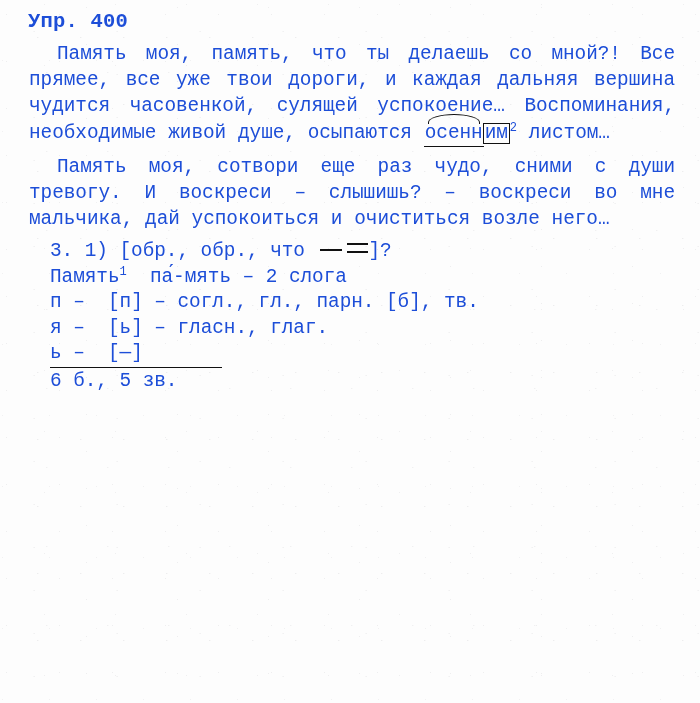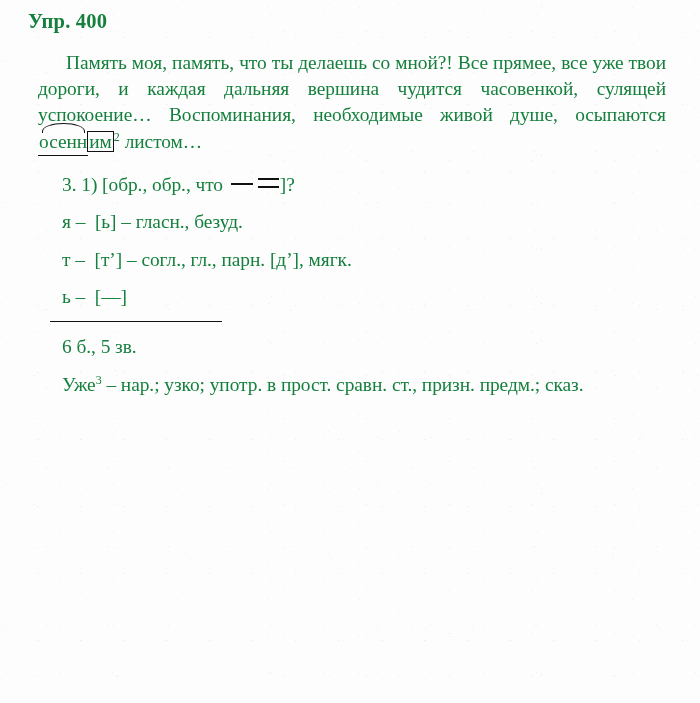--- a/index.html
+++ b/index.html
@@ -6,22 +6,22 @@
     margin: 0;
     padding: 0;
     background: #ffffff;
   }
   #page {
     position: relative;
     width: 700px;
     height: 703px;
     background: #fdfdfd;
     overflow: hidden;
-    font-family: Liberation Serif, serif;
-    color: #15803d;
+    font-family: Liberation Mono, monospace;
+    color: #1d4ed8;
     -webkit-font-smoothing: none;
   }
   
   #grain {
     position: absolute;
     inset: 0;
     pointer-events: none;
     opacity: 0.55;
     background-image:
       radial-gradient(circle at 12% 31%, rgba(120,120,130,0.20) 0.5px, transparent 0.6px),
@@ -44,21 +44,21 @@
     font-size: 20.5px;
     line-height: 25px;
     letter-spacing: 0.2px;
     margin: 0 0 2px 6px;
   }
   .para {
     font-size: 19.4px;
     line-height: 26.2px;
     text-align: justify;
     text-indent: 28px;
-    margin: 16px;
+    margin: 7px;
     letter-spacing: -0.05px;
     word-spacing: 0.2px;
   }
 
   
   .morph {
     display: inline-block;
     position: relative;
     white-space: nowrap;
     text-indent: 0;
@@ -98,21 +98,21 @@
   }
 
   
   .analysis {
     margin-top: 2px;
   }
   .aline {
     font-size: 19.4px;
     line-height: 25.4px;
     text-indent: 0;
-    margin: 12px;
+    margin: 0;
     padding-left: 28px;
     white-space: pre;
     letter-spacing: -0.05px;
   }
   .aline.wrap {
     white-space: normal;
     text-indent: 28px;
     padding-left: 0;
     text-align: justify;
   }
@@ -151,39 +151,40 @@
 <div id="page">
   <div id="grain"></div>
 
   <div class="content">
 
     <div class="exercise-title">Упр. 400</div>
 
     <p class="para"><span>Память моя, память, что ты делаешь со мной?! Все прямее, все уже твои дороги, и каждая дальняя вершина чудится часовенкой, сулящей успокоение… Воспоминания, необходимые живой душе, осыпаются </span><span class="morph"><span class="root"><span class="arc"></span><span>осенн</span></span><span class="ending">им</span><span class="sup">2</span></span><span> листом…</span></p>
 
 
+    <p class="para">Память моя, сотвори еще раз чудо, сними с души тревогу. И воскреси – слышишь? – воскреси во мне мальчика, дай успокоиться и очиститься возле него…</p>
 
 
     <div class="analysis">
 
       <div class="aline"><span>3. 1) [обр., обр., что </span><span class="subject-dash"></span><span class="predicate-mark"></span><span>]?</span></div>
 
+      <div class="aline"><span>Память</span><span class="sup">1</span>  <span>па́-мять – 2 слога</span></div>
+
+      <div class="aline"><span>п</span> –  <span>[п]</span> – <span>согл., гл., парн. [б], тв.</span></div>
 
 
 
+      <div class="aline"><span>я</span> –  <span>[ь]</span> – <span>гласн., глаг.</span></div>
 
-      <div class="aline"><span>я</span> –  <span>[ь]</span> – <span>гласн., безуд.</span></div>
-
-      <div class="aline"><span>т</span> –  <span>[т’]</span> – <span>согл., гл., парн. [д’], мягк.</span></div>
 
       <div class="aline soft-sign-row"><span>ь</span> –  <span class="empty-transcription">[—]</span></div>
 
       <div class="rule"></div>
 
       <div class="aline">6 б., 5 зв.</div>
 
-      <div class="aline wrap"><span>Уже</span><span class="sup">3</span><span> – нар.; узко; употр. в прост. сравн. ст., призн. предм.; сказ.</span></div>
 
 
     </div>
   </div>
 
 </div>
 
 </body></html>

